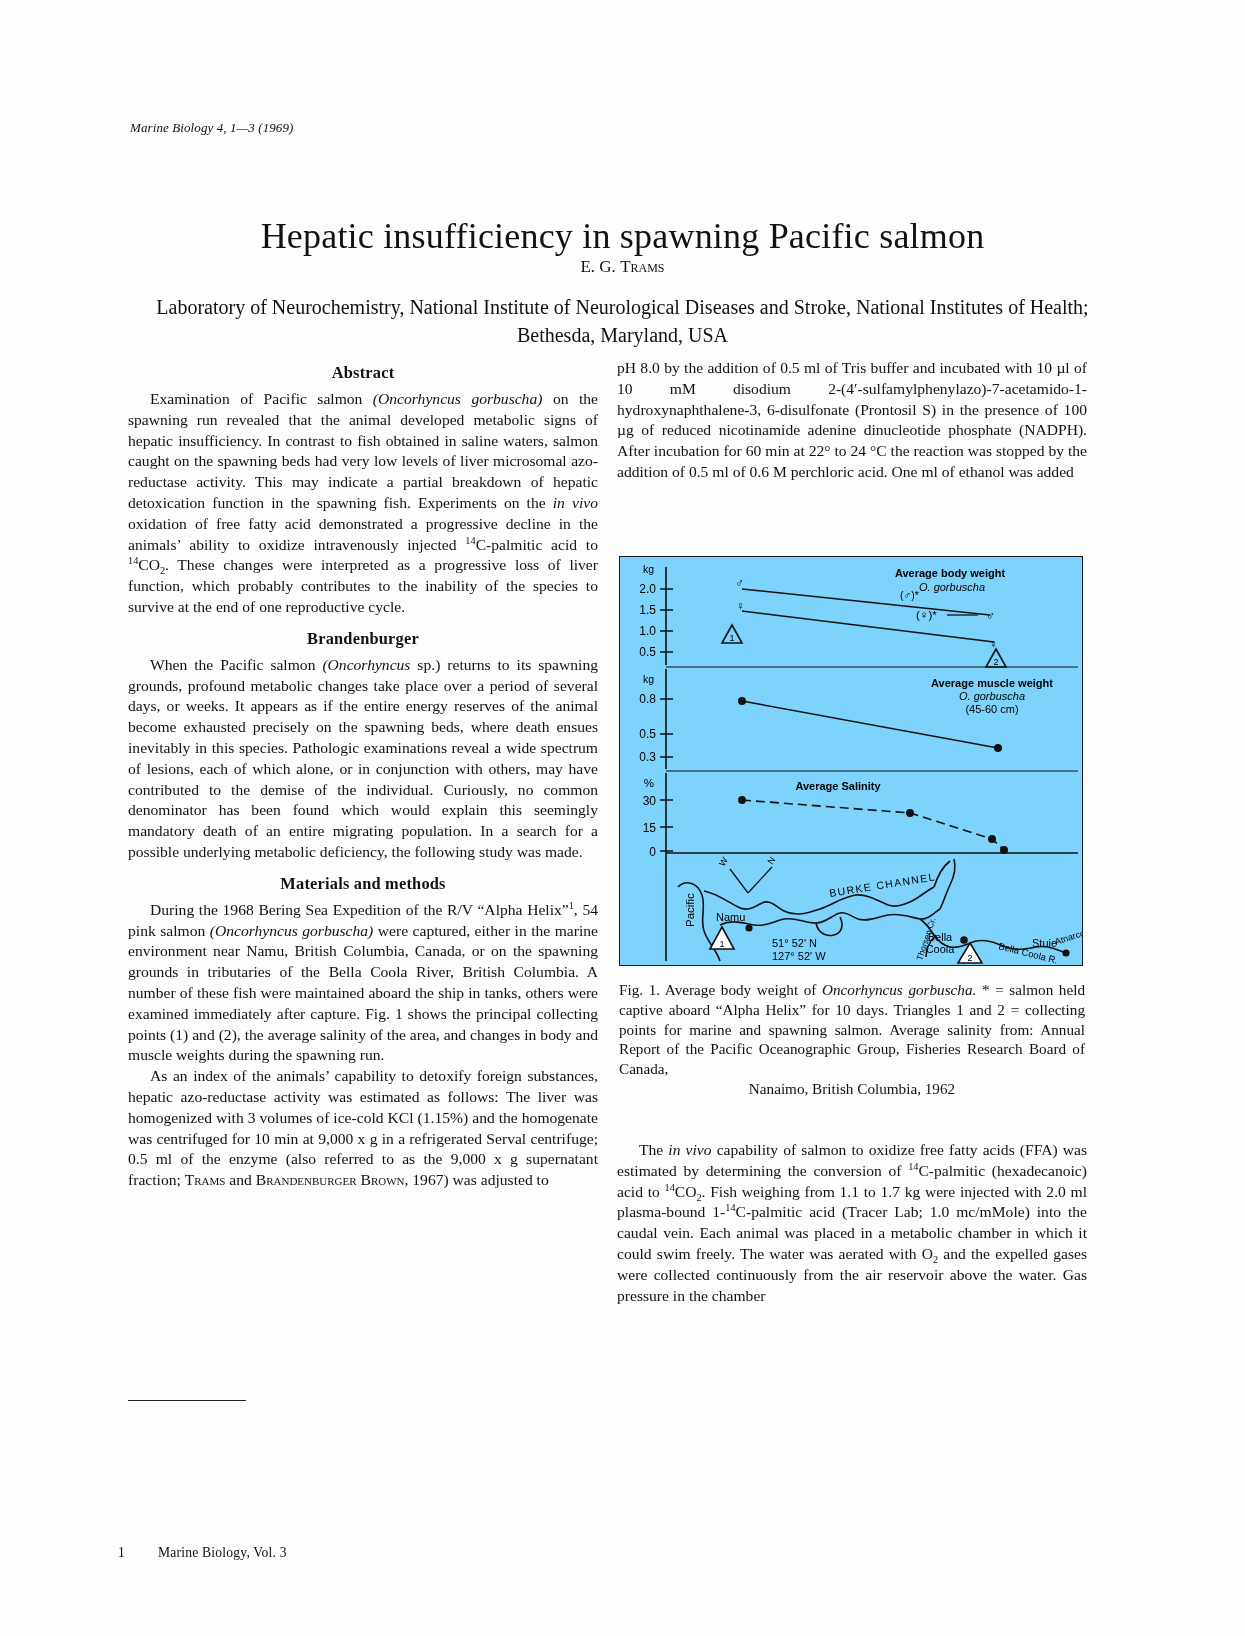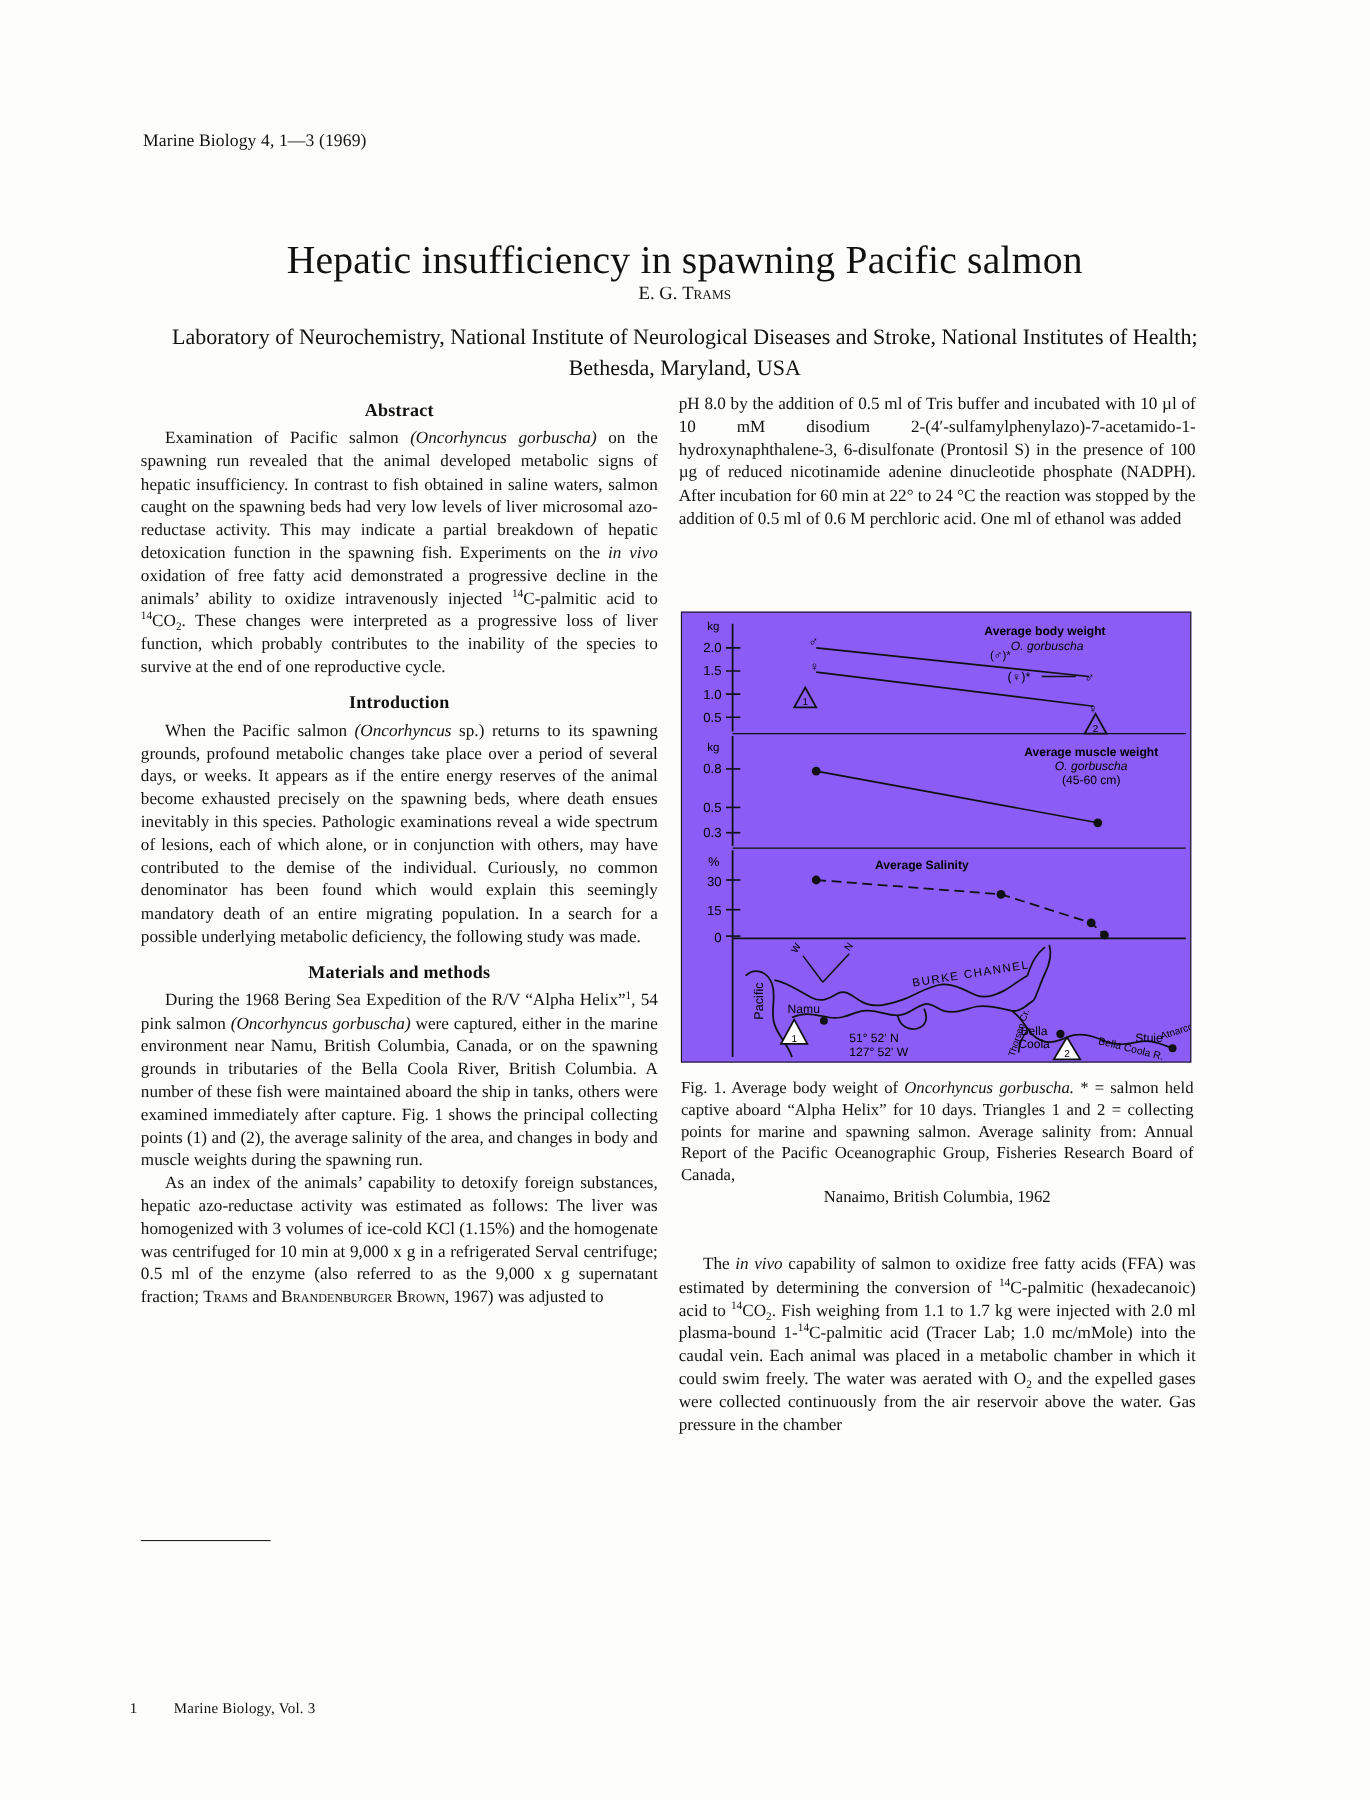--- a/index.html
+++ b/index.html
@@ -12,21 +12,21 @@
     overflow:hidden;
   }
   .page {
     position:absolute;
     left:0; top:0; width:1245px; height:1636px;
     background:#fdfdfb;
   }
   
   .runhead {
     position:absolute; left:130px; top:120px;
-    font-size:16px; letter-spacing:.1px;
+    font-size:13px; letter-spacing:.1px;font-style:italic;
   }
   
   .titleblock { position:absolute; left:130px; top:215px; width:985px; text-align:center; }
   .doc-title { font-size:36px; letter-spacing:.2px; }
   .doc-author { font-size:17px; margin-bottom:16px; }
   .doc-author .sc { font-variant:small-caps; }
   .doc-affil { font-size:20px; line-height:1.42; }
   
   .col { position:absolute; width:470px; font-size:15.6px; line-height:1.335; text-align:justify; }
   .col.left  { left:128px;  top:362px; }
@@ -44,21 +44,21 @@
     font-size:13.6px; line-height:1.3; text-align:justify;
   }
   .footrule { width:118px; height:1px; background:#222; margin-bottom:7px; }
   .pagefoot {
     position:absolute; left:118px; top:1545px;
     font-size:13.6px; letter-spacing:.2px;
   }
   .pagefoot .num { display:inline-block; width:40px; }
   
   .figure { position:absolute; left:619px; top:556px; width:466px; }
-  .figbox { border:1.6px solid #1a1a1a; width:462px; height:408px; position:relative; background:#8b5cf6; }
+  .figbox { border:1.6px solid #1a1a1a; width:462px; height:408px; position:relative; background:#7dd3fc; }
   .figcap {
     margin-top:14px; width:466px;
     font-size:15.2px; line-height:1.3; text-align:justify;
   }
   .figcap .last { display:block; text-align:center; }
   svg { display:block; }
   .axlabel { font-family:"Liberation Sans", sans-serif; }
 </style>
 </head>
 <body>
@@ -89,21 +89,21 @@
       indicate a partial breakdown of hepatic detoxication function
       in the spawning fish. Experiments on the <span class="it">in vivo</span> oxidation of
       free fatty acid demonstrated a progressive decline in the
       animals’ ability to oxidize intravenously injected <sup>14</sup>C-palmitic
       acid to <sup>14</sup>CO<sub>2</sub>. These changes were interpreted as a progressive
       loss of liver function, which probably contributes to the inability
       of the species to survive at the end of one reproductive
       cycle.
     </p>
 
-    <div class="sechead">Introduction</div>
+    <div class="sechead">Brandenburger</div>
     <p class="body">
       When the Pacific salmon <span class="it">(Oncorhyncus</span> sp.) returns
       to its spawning grounds, profound metabolic changes
       take place over a period of several days, or weeks. It
       appears as if the entire energy reserves of the animal
       become exhausted precisely on the spawning beds,
       where death ensues inevitably in this species. Pathologic
       examinations reveal a wide spectrum of lesions,
       each of which alone, or in conjunction with others, may
       have contributed to the demise of the individual.

